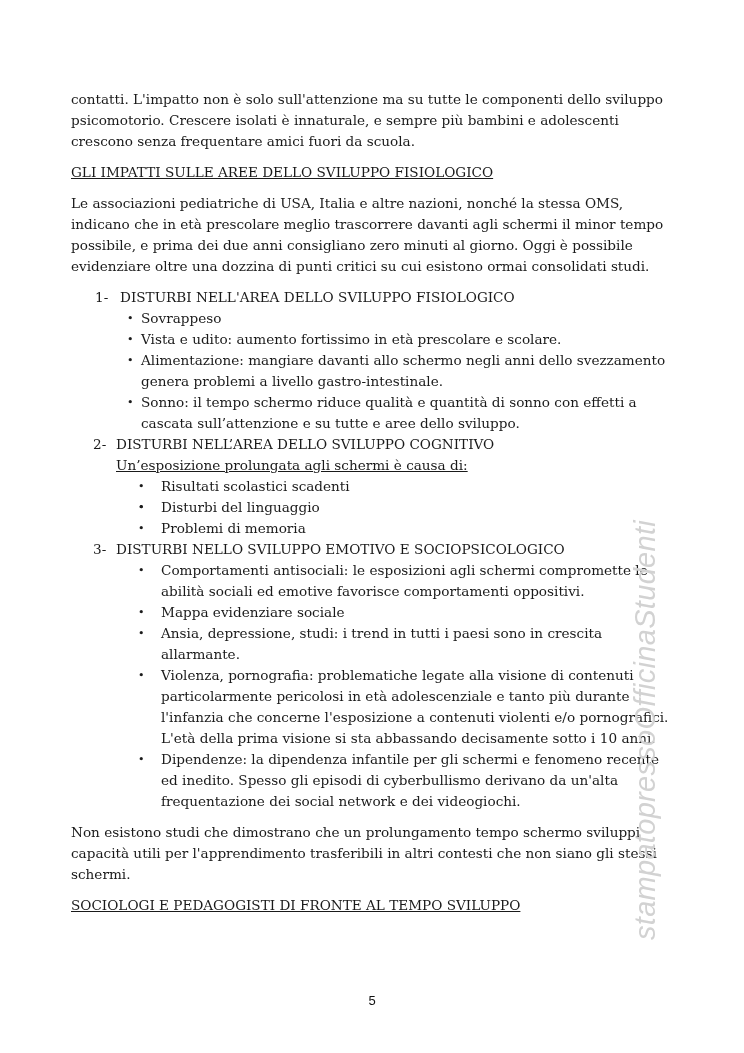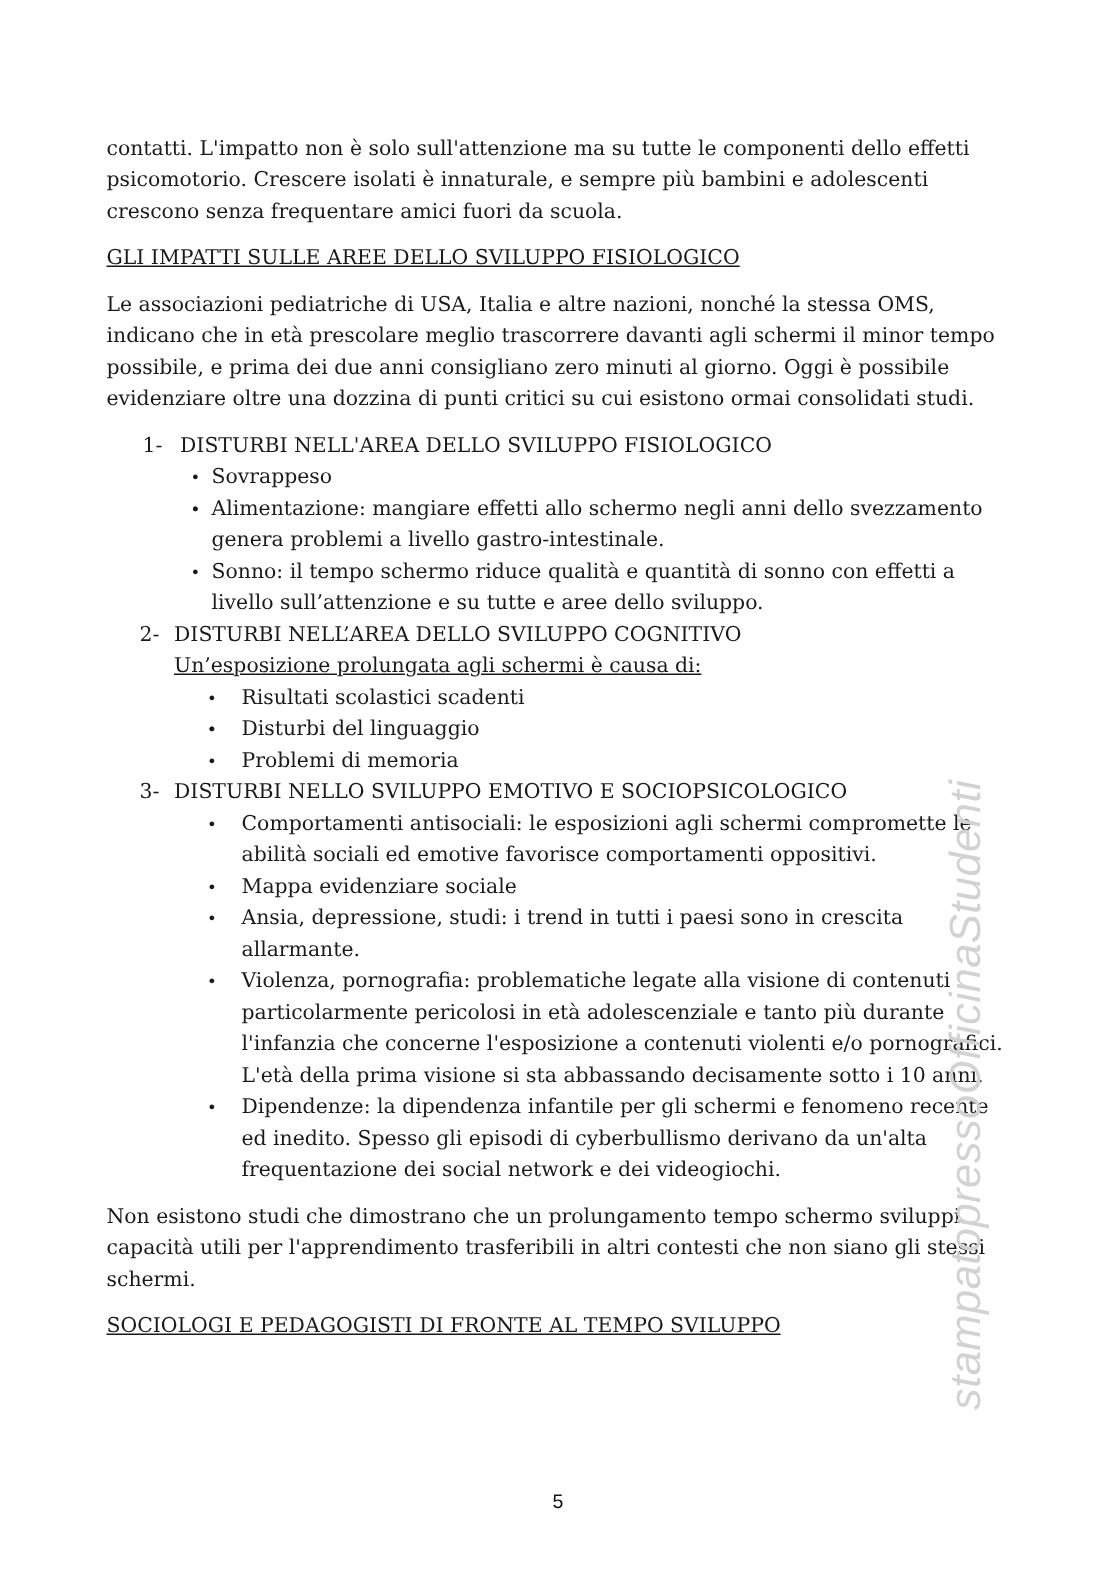--- a/index.html
+++ b/index.html
@@ -35,35 +35,35 @@
       font-family: "Liberation Sans", sans-serif; font-style: italic;
       font-size: 29px; color: #d2d2d2; white-space: nowrap; letter-spacing: 0.3px;
     }
   </style>
 </head>
 <body>
 
 <div class="page">
   <div class="content">
 
-    <p class="para">contatti. L'impatto non è solo sull'attenzione ma su tutte le componenti dello effetti psicomotorio. Crescere isolati è innaturale, e sempre più bambini e adolescenti crescono senza frequentare amici fuori da scuola.</p>
+    <p class="para">contatti. L'impatto non è solo sull'attenzione ma su tutte le componenti dello sviluppo psicomotorio. Crescere isolati è innaturale, e sempre più bambini e adolescenti crescono senza frequentare amici fuori da scuola.</p>
 
     <p class="heading">GLI IMPATTI SULLE AREE DELLO SVILUPPO FISIOLOGICO</p>
 
     <p class="para">Le associazioni pediatriche di USA, Italia e altre nazioni, nonché la stessa OMS, indicano che in età prescolare meglio trascorrere davanti agli schermi il minor tempo possibile, e prima dei due anni consigliano zero minuti al giorno. Oggi è possibile evidenziare oltre una dozzina di punti critici su cui esistono ormai consolidati studi.</p>
 
     <div class="num-item n1">
       <span class="num-label">1-</span>
       <span>DISTURBI NELL'AREA DELLO SVILUPPO FISIOLOGICO</span>
     </div>
     <ul class="b1">
       <li><span class="dot">•</span><span>Sovrappeso</span></li>
-      <li><span class="dot">•</span></li>
-      <li><span class="dot">•</span><span>Alimentazione: mangiare effetti allo schermo negli anni dello svezzamento genera problemi a livello gastro-intestinale.</span></li>
-      <li><span class="dot">•</span><span>Sonno: il tempo schermo riduce qualità e quantità di sonno con effetti a livello sull’attenzione e su tutte e aree dello sviluppo.</span></li>
+      <li><span class="dot">•</span><span>Vista e udito: aumento fortissimo in età prescolare e scolare.</span></li>
+      <li><span class="dot">•</span><span>Alimentazione: mangiare davanti allo schermo negli anni dello svezzamento genera problemi a livello gastro-intestinale.</span></li>
+      <li><span class="dot">•</span><span>Sonno: il tempo schermo riduce qualità e quantità di sonno con effetti a cascata sull’attenzione e su tutte e aree dello sviluppo.</span></li>
     </ul>
 
     <div class="num-item">
       <span class="num-label">2-</span>
       <span>DISTURBI NELL’AREA DELLO SVILUPPO COGNITIVO</span>
     </div>
     <p class="intro">Un’esposizione prolungata agli schermi è causa di:</p>
     <ul class="b2">
       <li><span class="dot">•</span><span>Risultati scolastici scadenti</span></li>
       <li><span class="dot">•</span></li>

